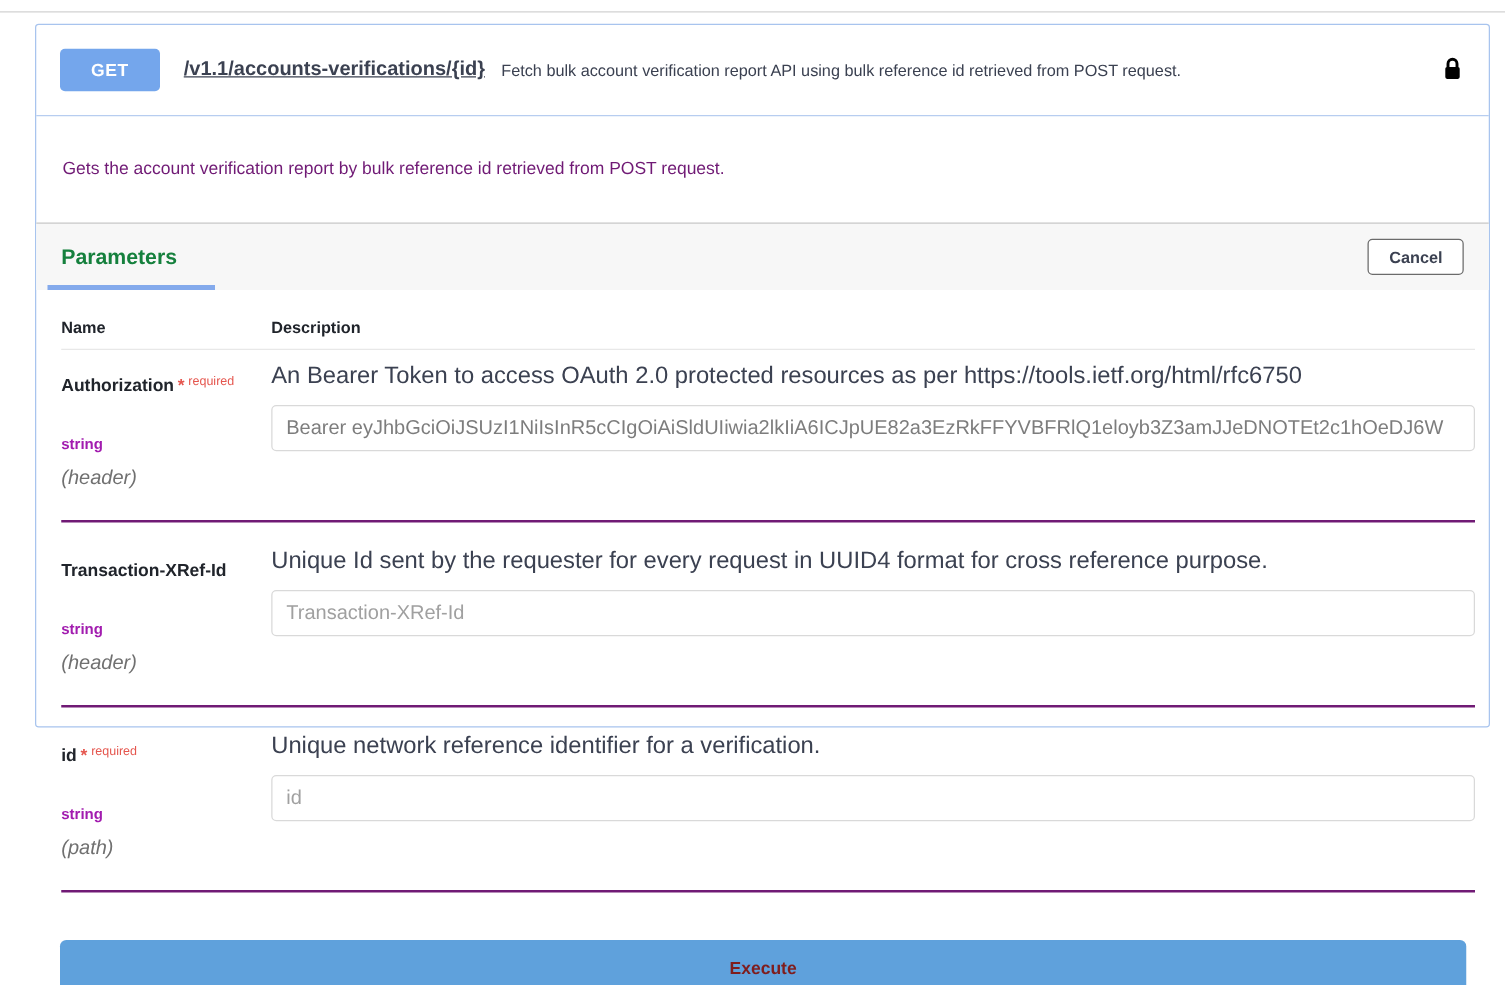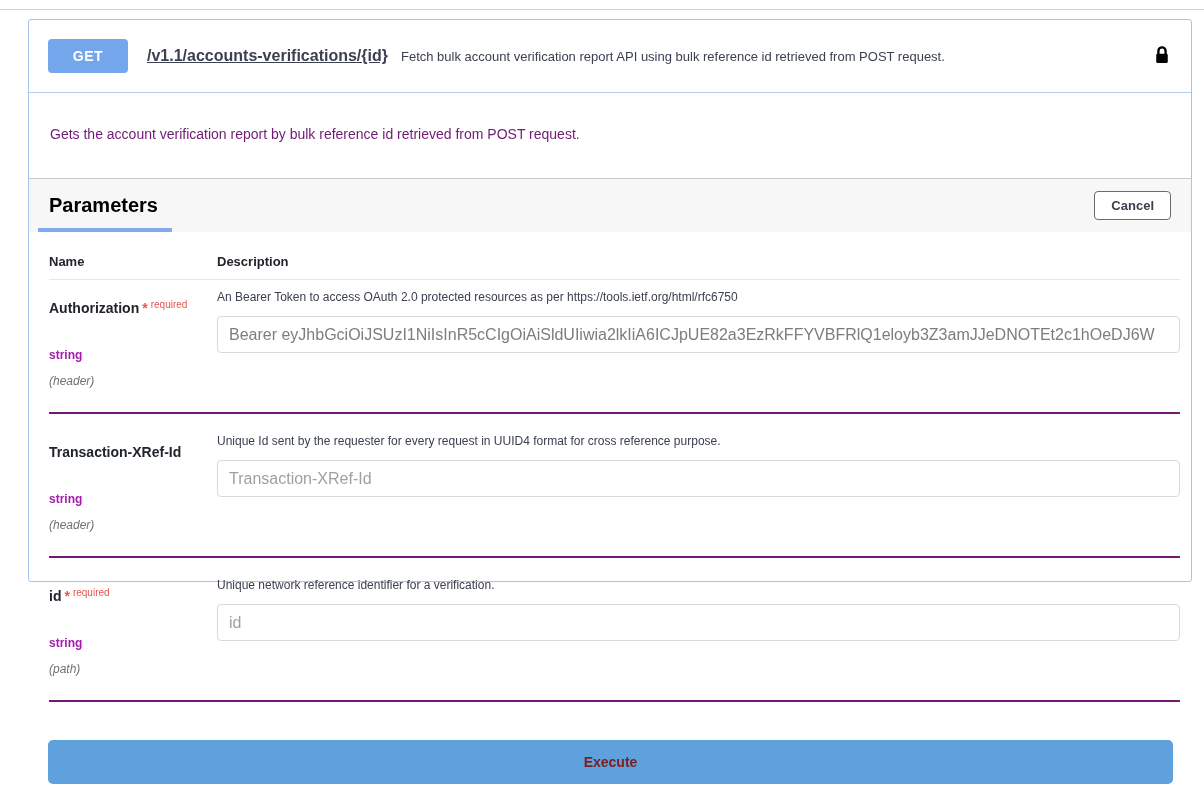--- a/index.html
+++ b/index.html
@@ -35,21 +35,21 @@
 
   
   .op-description { padding:33px 21px 36px; font-size:14px; color:#701a75; }
 
   
   .section-header {
     position:relative; height:54px; background:#f7f7f7;
     border-top:1px solid #c9c9c9;
     display:flex; align-items:center; padding:0 20px;
   }
-  .section-title { font-size:20px; font-weight:bold; color:#000000; flex:1 1 auto; }
+  .section-title { font-size:17px; font-weight:bold; color:#15803d; flex:1 1 auto; }
   .cancel-btn {
     background:#fff; border:1px solid #6b6b6b; border-radius:4px;
     font-family:inherit; font-size:13px; font-weight:bold; color:#3b4151;
     padding:6px 16px; cursor:pointer;
   }
   .tab-underline { position:absolute; left:9px; bottom:0; width:134px; height:4px; background:#84aaec; }
 
   
   .params { padding:0 11px 0 20px; }
   .thead {
@@ -60,23 +60,23 @@
   .prow {
     display:grid; grid-template-columns:168px 1fr;
     padding:8px 0 24px; border-bottom:2px solid #701a75;
   }
   .prow + .prow { padding-top:18px; }
   .name-cell { padding-top:12px; }
   .pname { font-size:14px; font-weight:bold; color:#20242b; }
   .req-star { color:#e5564e; font-weight:bold; margin-left:3px; }
   .req-label { color:#e5564e; font-size:10px; position:relative; top:-5px; margin-left:3px; font-weight:normal; }
   .ptype { font-size:12px; font-weight:bold; color:#a21caf; margin-top:32px; }
-  .pin   { font-size:12px; font-style:italic; color:#707070; margin-top:12px; }
+  .pin   { font-size:16px; font-style:italic; color:#707070; margin-top:12px; }
   .desc-cell { padding-top:2px; }
-  .pdesc { font-size:12px; color:#3b4151; margin-bottom:12px; }
+  .pdesc { font-size:19px; color:#3b4151; margin-bottom:12px; }
   .pinput {
     width:100%; height:37px; border:1px solid #d9d9d9; border-radius:4px;
     padding:0 11px; font-family:inherit; font-size:16px; color:#7d7d7d; background:#fff;
   }
   .pinput::placeholder { color:#a0a0a0; opacity:1; }
 
   
   .execute-wrap { padding:38px 18px 20px 19px; }
   .execute-btn {
     width:100%; height:44px; background:#5fa1dc; border:none; border-radius:5px;

